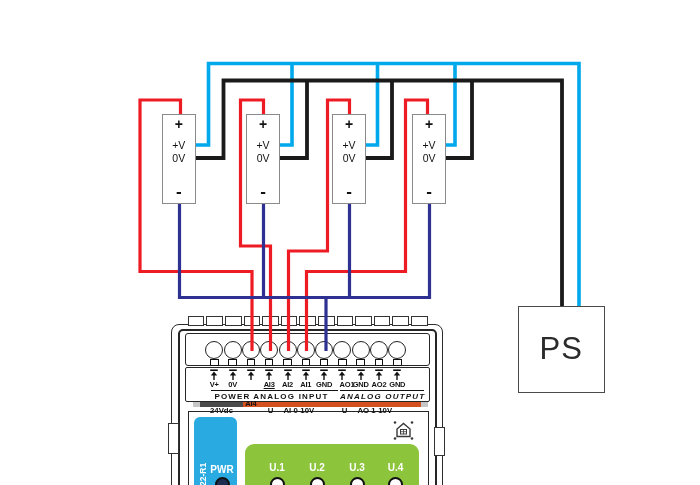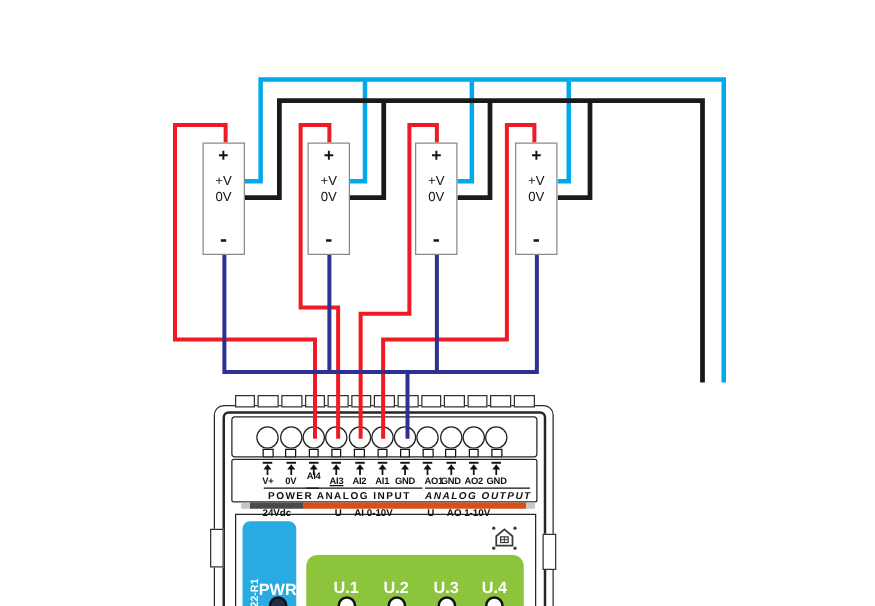--- a/index.html
+++ b/index.html
@@ -20,21 +20,21 @@
   
   .line-border{border:1.5px solid #262626;background:#fff;}
   .tab{border:1.5px solid #333;background:#fff;z-index:4;}
   .circle{border:1.7px solid #222;background:#fff;border-radius:50%;z-index:7;}
   .tsq{border:1.6px solid #111;background:#fff;z-index:7;}
   .tlabel{font-size:7.5px;font-weight:bold;color:#111;text-align:center;z-index:8;letter-spacing:-0.2px;}
   .tgroup{border-top:1.6px solid #111;color:#111;font-size:8px;font-weight:bold;
           text-align:center;letter-spacing:1.2px;padding-top:1px;z-index:8;white-space:nowrap;}
   .rating{display:flex;align-items:center;justify-content:center;gap:10px;
           font-size:7.8px;font-weight:bold;color:#111;z-index:9;white-space:nowrap;}
-  .chlabel{font-size:13px;font-weight:bold;color:#fff;text-align:center;z-index:8;}
+  .chlabel{font-size:10px;font-weight:bold;color:#fff;text-align:center;z-index:8;}
   .led{border:2px solid #111;border-radius:50%;z-index:8;}
   .clip{border:1.5px solid #333;background:#fff;z-index:9;}
   svg{display:block;}
 </style>
 </head>
 <body>
 
 <div id="canvas">
 
   <div class="abs" style="left:0;top:0;width:700px;height:485px;z-index:1;">
@@ -80,21 +80,21 @@
         <div class="tlabel abs" style="left: 222.6px; top: 379.5px; width: 20px;">0V</div>
         <div class="circle abs" style="left: 241.9px; top: 340.5px; width: 18px; height: 18px;"></div>
         <div class="tsq abs" style="left: 246.6px; top: 358.6px; width: 8.6px; height: 7.4px;"></div>
         <div class="abs" style="left: 245.9px; top: 368.8px; width: 10px; height: 11px; z-index: 8;">
           <svg width="10" height="11" viewBox="0 0 10 11">
             <path d="M1.2,1.2 H8.8" stroke="#111" stroke-width="1.6" fill="none"></path>
             <polygon points="5,2.4 1.8,6.6 8.2,6.6" fill="#111"></polygon>
             <rect x="4.3" y="6" width="1.4" height="5" fill="#111"></rect>
           </svg>
         </div>
-        <div class="tlabel abs" style="left: 240.9px; top: 376px; width: 20px;">AI4</div>
+        <div class="tlabel abs" style="left: 240.9px; top: 399px; width: 20px;">AI4</div>
         <div class="circle abs" style="left: 260.2px; top: 340.5px; width: 18px; height: 18px;"></div>
         <div class="tsq abs" style="left: 264.9px; top: 358.6px; width: 8.6px; height: 7.4px;"></div>
         <div class="abs" style="left: 264.2px; top: 368.8px; width: 10px; height: 11px; z-index: 8;">
           <svg width="10" height="11" viewBox="0 0 10 11">
             <path d="M1.2,1.2 H8.8" stroke="#111" stroke-width="1.6" fill="none"></path>
             <polygon points="5,2.4 1.8,6.6 8.2,6.6" fill="#111"></polygon>
             <rect x="4.3" y="6" width="1.4" height="5" fill="#111"></rect>
           </svg>
         </div>
         <div class="tlabel abs" style="left: 259.2px; top: 379.5px; width: 20px; text-decoration: underline;">AI3</div>
@@ -269,14 +269,17 @@
         <div class="t-minus">-</div>
       </div>
       <div class="sensor abs" style="left: 412.3px; top: 114px; width: 33.5px; height: 89.5px;">
         <div class="t-plus">+</div>
         <div class="t-vplus">+V</div>
         <div class="t-vzero">0V</div>
         <div class="t-minus">-</div>
       </div>
     </div>
 
+  <div class="abs ps-box" style="left:517.5px;top:306px;width:87.5px;height:86.5px;">
+    <span class="ps-label">PS</span>
+  </div>
 
 </div>
 
 </body></html>

